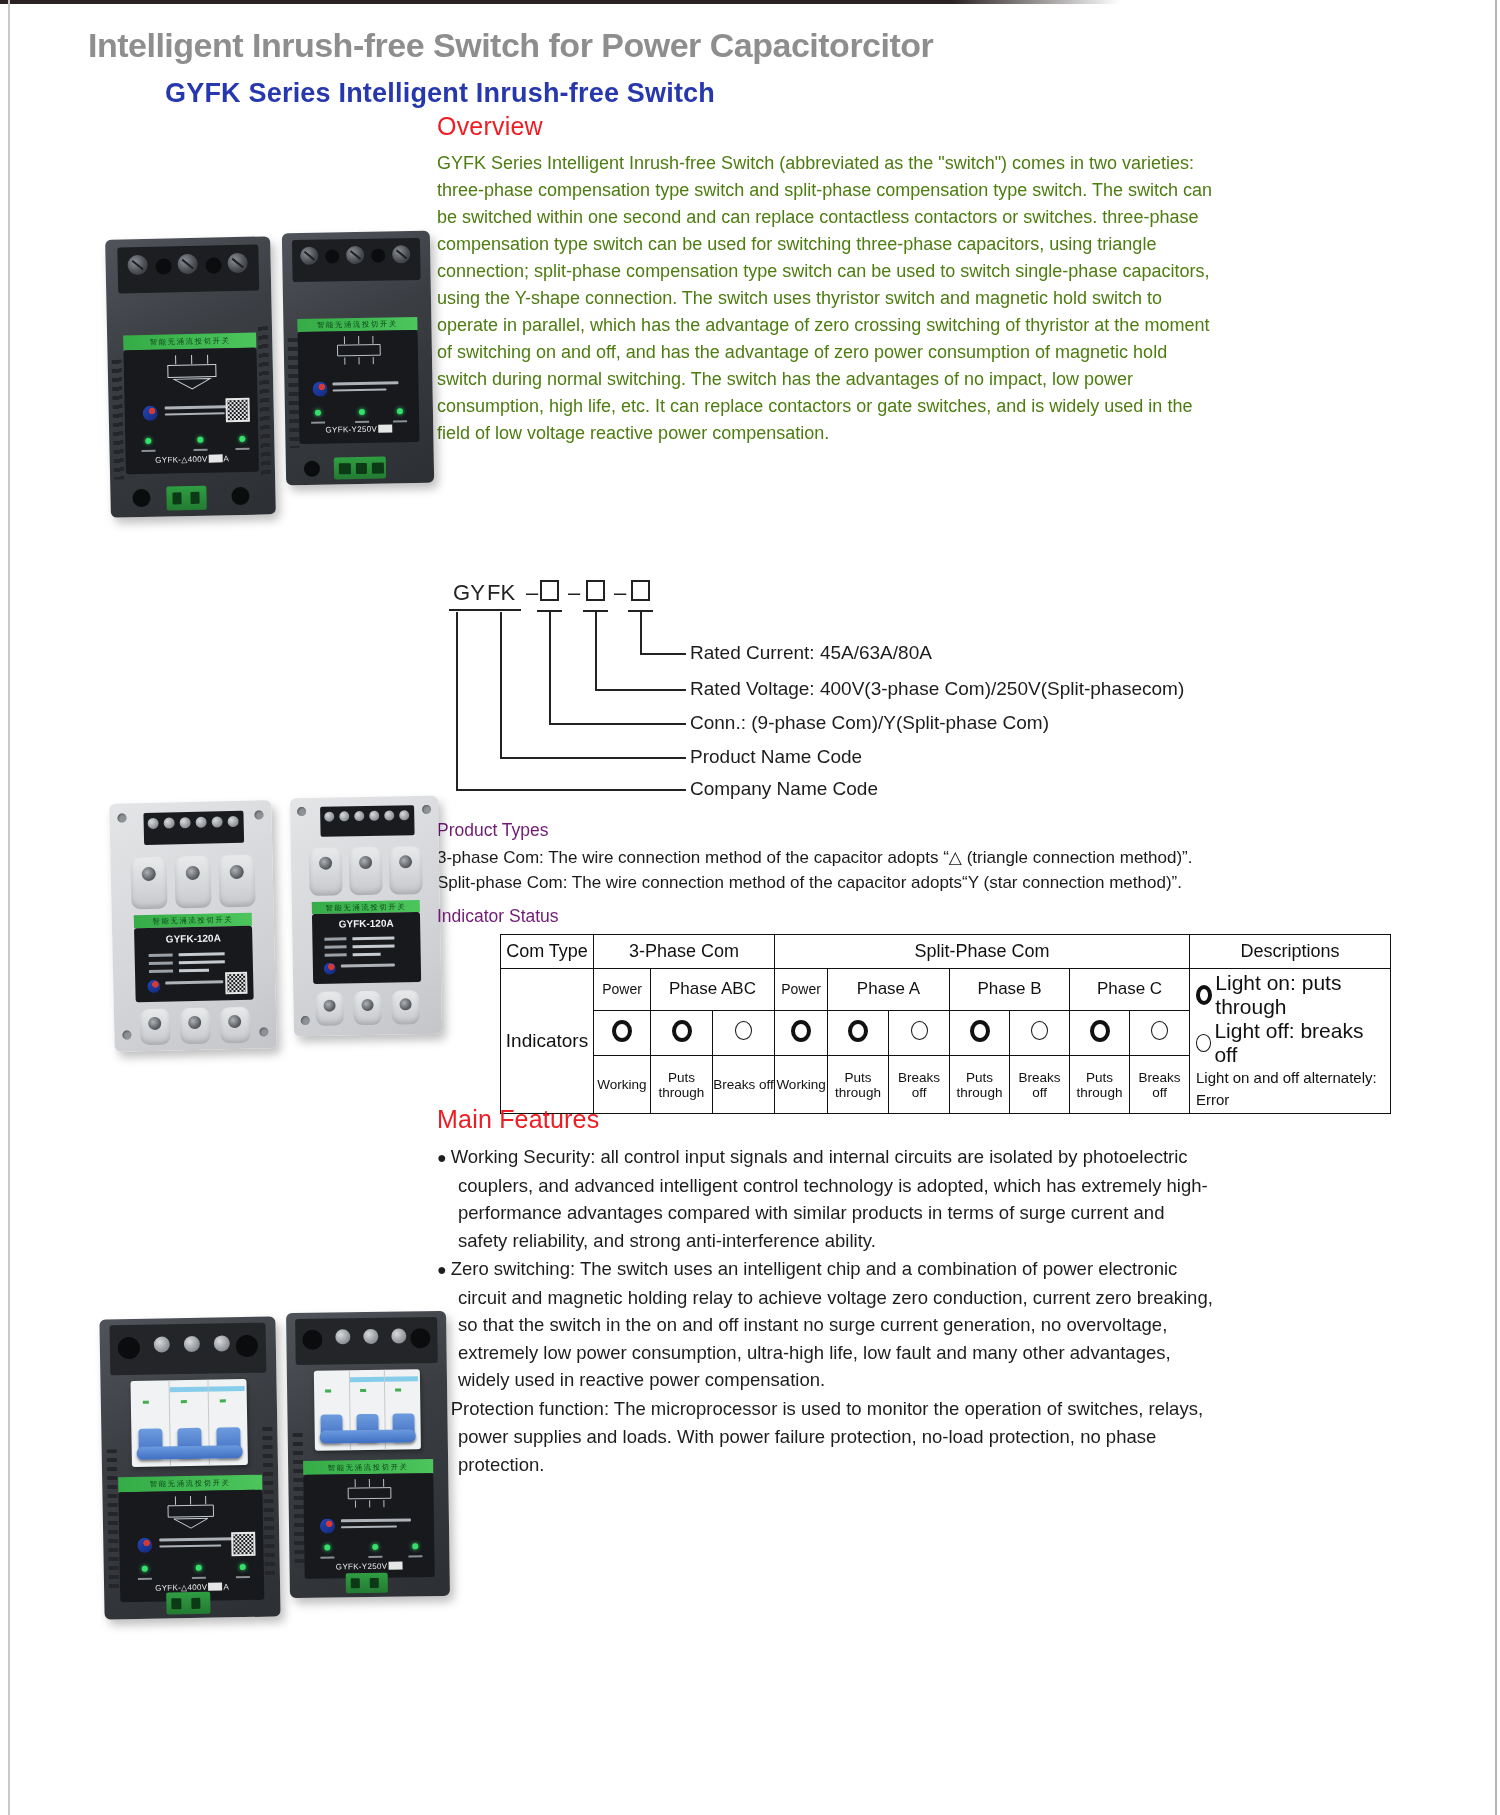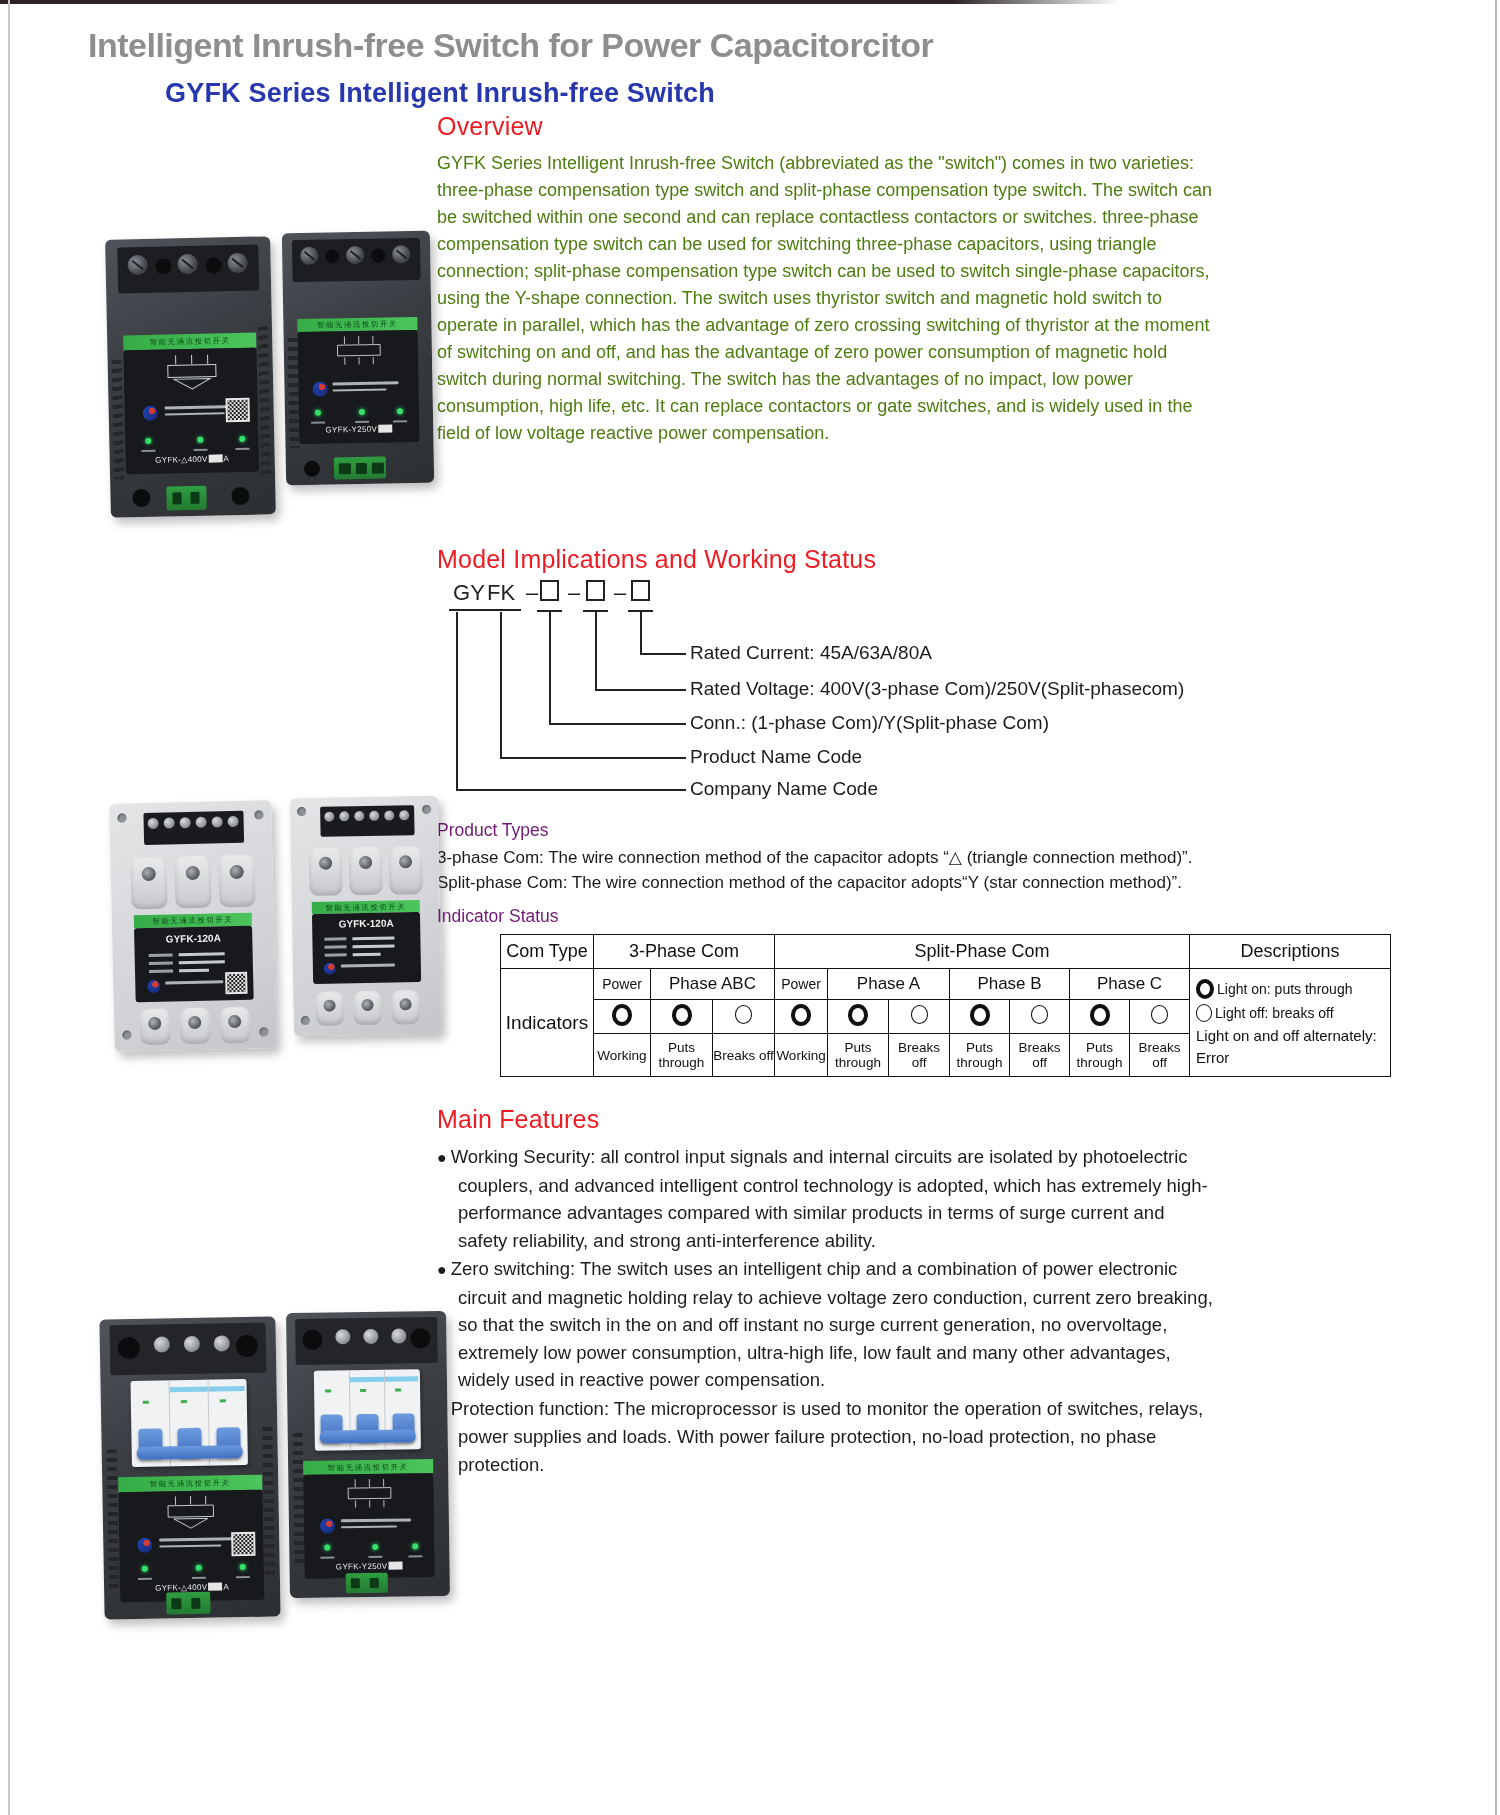--- a/index.html
+++ b/index.html
@@ -36,21 +36,21 @@
   table.ind td{border:1.6px solid #111;text-align:center;vertical-align:middle;padding:0;color:#111;}
   table.ind .h1{font-size:18px;height:33px;}
   table.ind .h2{font-size:17px;height:30px;}
   table.ind .h2s{font-size:14px;height:30px;}
   table.ind .rings{height:33px;}
   table.ind .lbl{font-size:13.5px;height:42px;line-height:15px;}
   .ring{display:inline-block;border-radius:50%;}
   .ring.on{width:12px;height:14px;border:4.5px solid #111;}
   .ring.off{width:15px;height:17px;border:1.6px solid #111;}
   .desc-cell{text-align:left !important;padding:2px 6px !important;}
-  .desc-line{font-size:14px;line-height:24px;display:flex;align-items:center;gap:3px;color:#111;}
+  .desc-line{font-size:21px;line-height:24px;display:flex;align-items:center;gap:3px;color:#111;}
   .desc-line .ring.on{width:10px;height:12px;border-width:4.5px;}
   .desc-line .ring.off{width:14px;height:16px;border-width:1.6px;}
   .desc-alt{font-size:15px;line-height:22px;color:#111;}
 
   
   .feature{font-size:18.5px;line-height:27.5px;color:#1d1d1d;padding-left:21px;text-indent:-21px;margin:0 0 1px 0;}
   .feature::before{content:"\25CF";margin-right:4px;font-size:16px;}
 
   
   .dev{position:absolute;border-radius:6px;box-shadow:4px 6px 10px rgba(0,0,0,0.25);}
@@ -187,21 +187,20 @@
       </div>
     </div>
     <div class="gterm" style="left:48px;bottom:5px;width:52px;height:22px;">
         <i style="left:10%;"></i>
         <i style="left:42%;"></i>
         <i style="left:74%;"></i>
       </div>
     <div class="hole" style="left:18px;bottom:8px;width:16px;height:16px;"></div>
   </div>
 
-  <div class="abs red-head" style="left:437px;top:545px;">Model Implications and Working Status</div>
 
   <div class="abs" style="left:437px;top:580px;">
     <span class="code-part code-underline" style="position:absolute;left:12px;width:40px;">GY</span>
     <span class="code-part code-underline" style="position:absolute;left:44px;width:40px;">FK</span>
     <span class="code-part" style="position:absolute;left:89px;">–</span>
     <span class="code-box-wrap" style="position:absolute;left:100px;"><span class="code-box"></span></span>
     <span class="code-part" style="position:absolute;left:131px;">–</span>
     <span class="code-box-wrap" style="position:absolute;left:146px;"><span class="code-box"></span></span>
     <span class="code-part" style="position:absolute;left:177px;">–</span>
     <span class="code-box-wrap" style="position:absolute;left:191px;"><span class="code-box"></span></span>
@@ -211,21 +210,21 @@
     <g stroke="#222" stroke-width="2" fill="none">
       <polyline points="211,37 211,79 256,79"></polyline>
       <polyline points="166,37 166,115 256,115"></polyline>
       <polyline points="120,37 120,149 256,149"></polyline>
       <polyline points="71,37 71,183 256,183"></polyline>
       <polyline points="27,37 27,215 256,215"></polyline>
     </g>
   </svg>
   <div class="abs callout" style="left:690px;top:642px;">Rated Current: 45A/63A/80A</div>
   <div class="abs callout" style="left:690px;top:678px;">Rated Voltage: 400V(3-phase Com)/250V(Split-phasecom)</div>
-  <div class="abs callout" style="left:690px;top:712px;">Conn.: (1-phase Com)/Y(Split-phase Com)</div>
+  <div class="abs callout" style="left:690px;top:712px;">Conn.: (9-phase Com)/Y(Split-phase Com)</div>
   <div class="abs callout" style="left:690px;top:746px;">Product Name Code</div>
   <div class="abs callout" style="left:690px;top:778px;">Company Name Code</div>
 
   <div class="abs small-head" style="left:437px;top:820px;">Product Types</div>
   <div class="abs pt-line" style="left:437px;top:846px;width:790px;">3-phase Com: The wire connection method of the capacitor adopts  “△ (triangle connection method)”.</div>
   <div class="abs pt-line" style="left:437px;top:871px;width:790px;">Split-phase Com: The wire connection method of the capacitor adopts“Y (star connection method)”.</div>
 
   <div class="dev light-body" style="left:112px;top:802px;width:162px;height:248px;transform:rotate(-1.3deg);">
     <div class="earhole" style="left:8px;top:10px;"></div>
     <div class="earhole" style="right:8px;top:10px;"></div>

